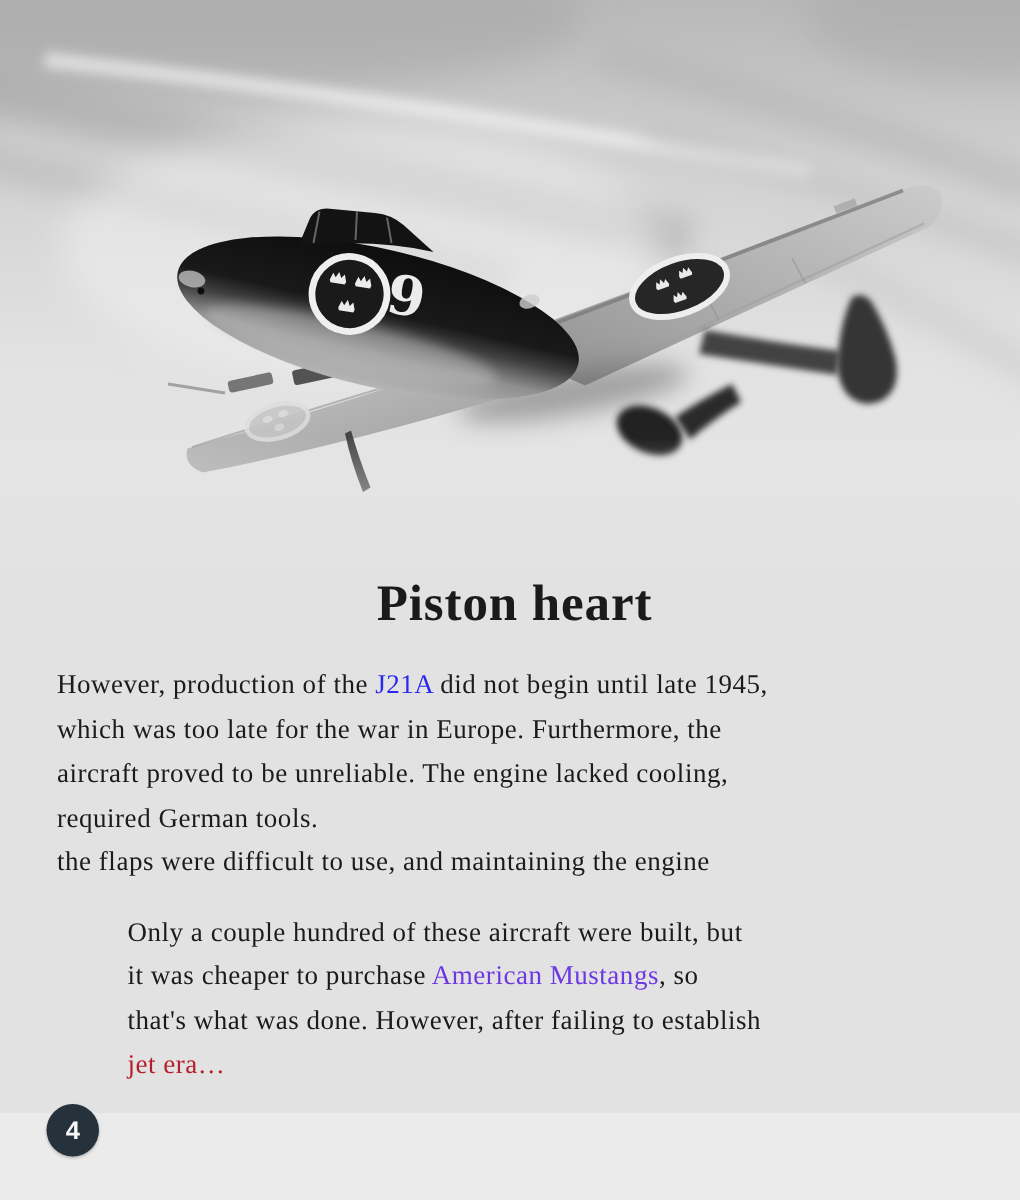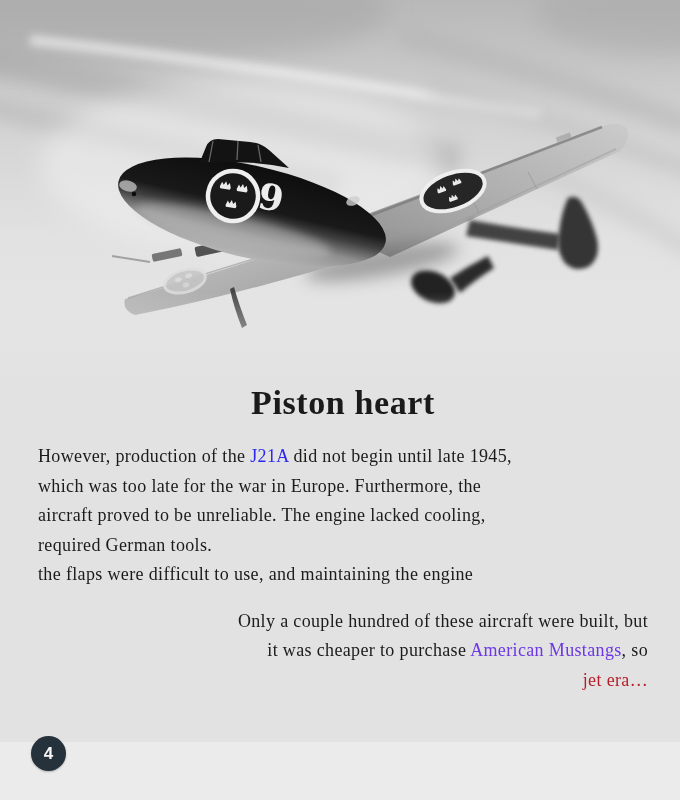--- a/index.html
+++ b/index.html
@@ -28,21 +28,21 @@
     color: var(--heading, #1a1a1a);
     text-align: center;
   }
   .para {
     margin: 0 0 17px 0;
     font-size: 18px;
     line-height: 29.5px;
     letter-spacing: 0.35px;
     color: var(--body-text, #1b1b1b);
   }
-  .para.indent { margin-left: 47px; text-align: right; }
+  .para.indent { margin-left: 47px; }
   .line { display: block; white-space: nowrap; }
   .run-blue   { color: var(--link-blue, #2929f0); cursor: pointer; }
   .run-purple { color: var(--link-purple, #6c38e2); cursor: pointer; }
   .run-red    { color: var(--link-red, #b51f29); cursor: pointer; }
   .badge {
     position: absolute; left: 31px; top: 736px;
     width: 35px; height: 35px; border-radius: 50%;
     background: var(--badge-bg, #25313b);
     display: flex; align-items: center; justify-content: center;
     box-shadow: 0 1px 2px rgba(0,0,0,0.25);
@@ -201,20 +201,21 @@
       <p class="para">
         <span class="line"><span>However, production of the </span><span class="run-blue">J21A</span><span> did not begin until late 1945,</span></span>
         <span class="line"><span>which was too late for the war in Europe. Furthermore, the</span></span>
         <span class="line"><span>aircraft proved to be unreliable. The engine lacked cooling,</span></span>
         <span class="line"><span>required German tools.</span></span>
         <span class="line"><span>the flaps were difficult to use, and maintaining the engine</span></span>
       </p>
       <p class="para indent">
         <span class="line"><span>Only a couple hundred of these aircraft were built, but</span></span>
         <span class="line"><span>it was cheaper to purchase </span><span class="run-purple">American Mustangs</span><span>, so</span></span>
+        <span class="line"><span>that's what was done. However, after failing to establish</span></span>
         <span class="line"><span class="run-red">jet era…</span></span>
       </p>
     </div>
 </div>
 
 <div class="badge">
   <span>4</span>
 </div>
 
 </body></html>

